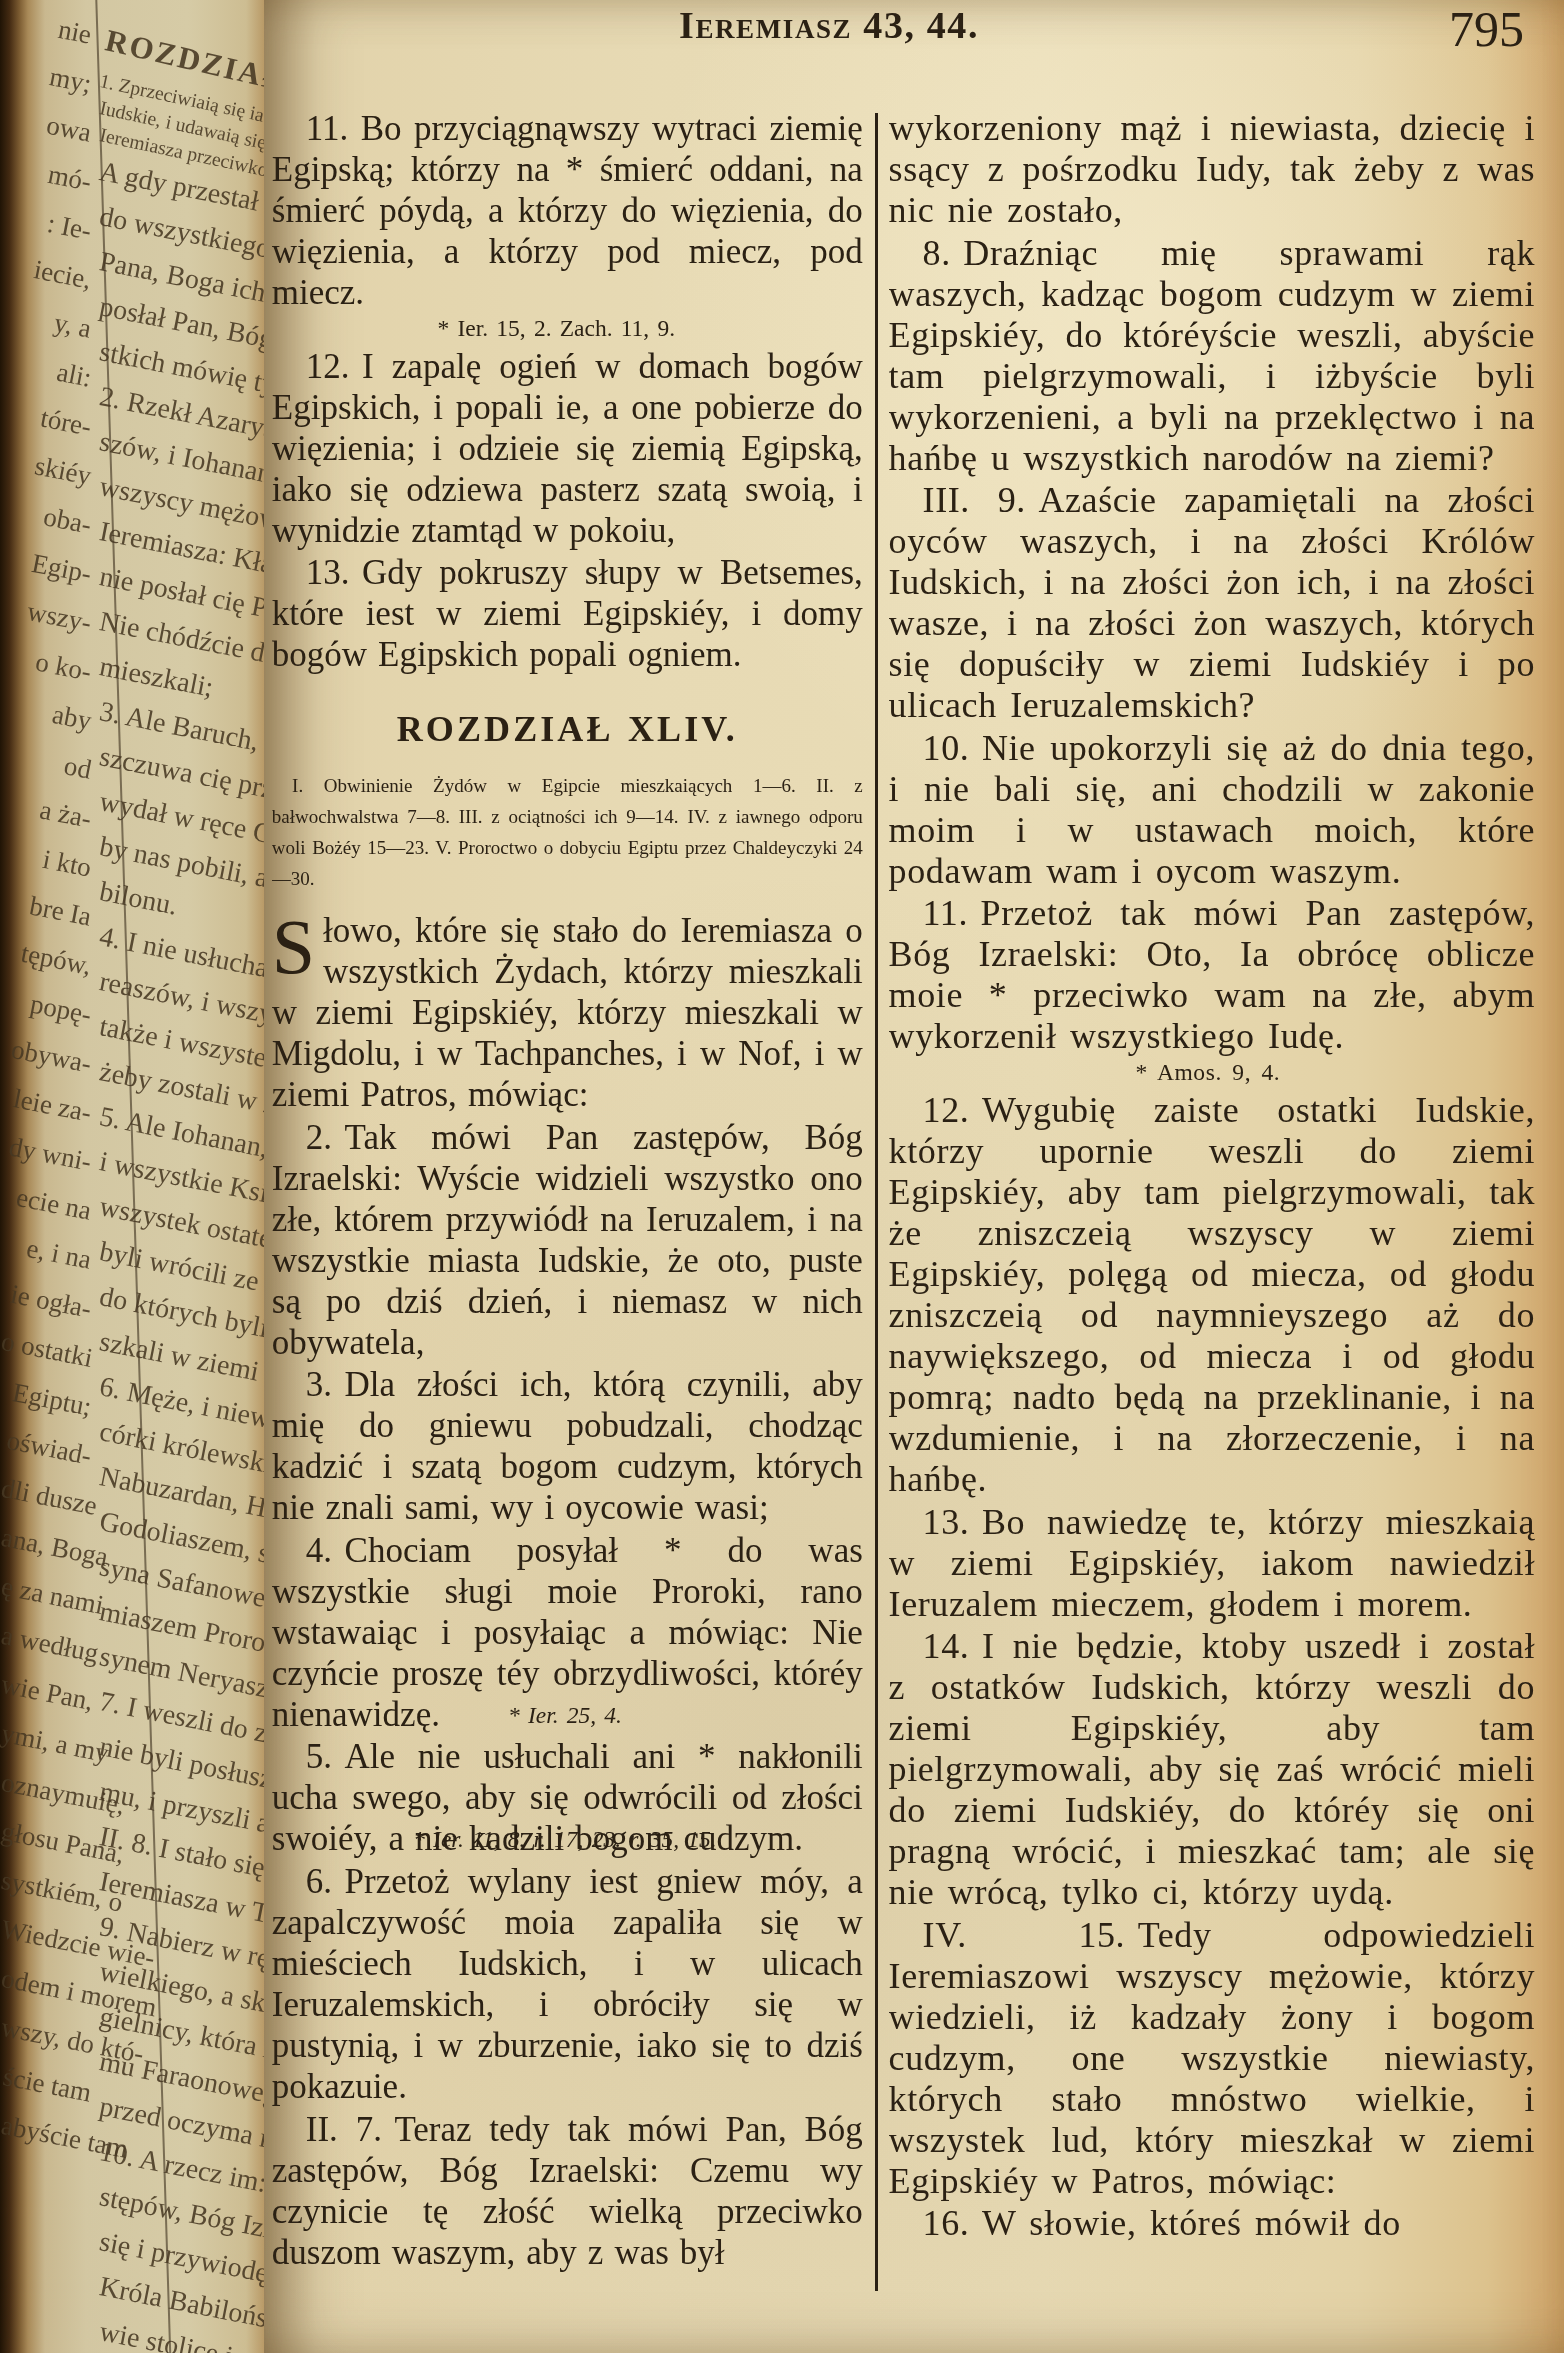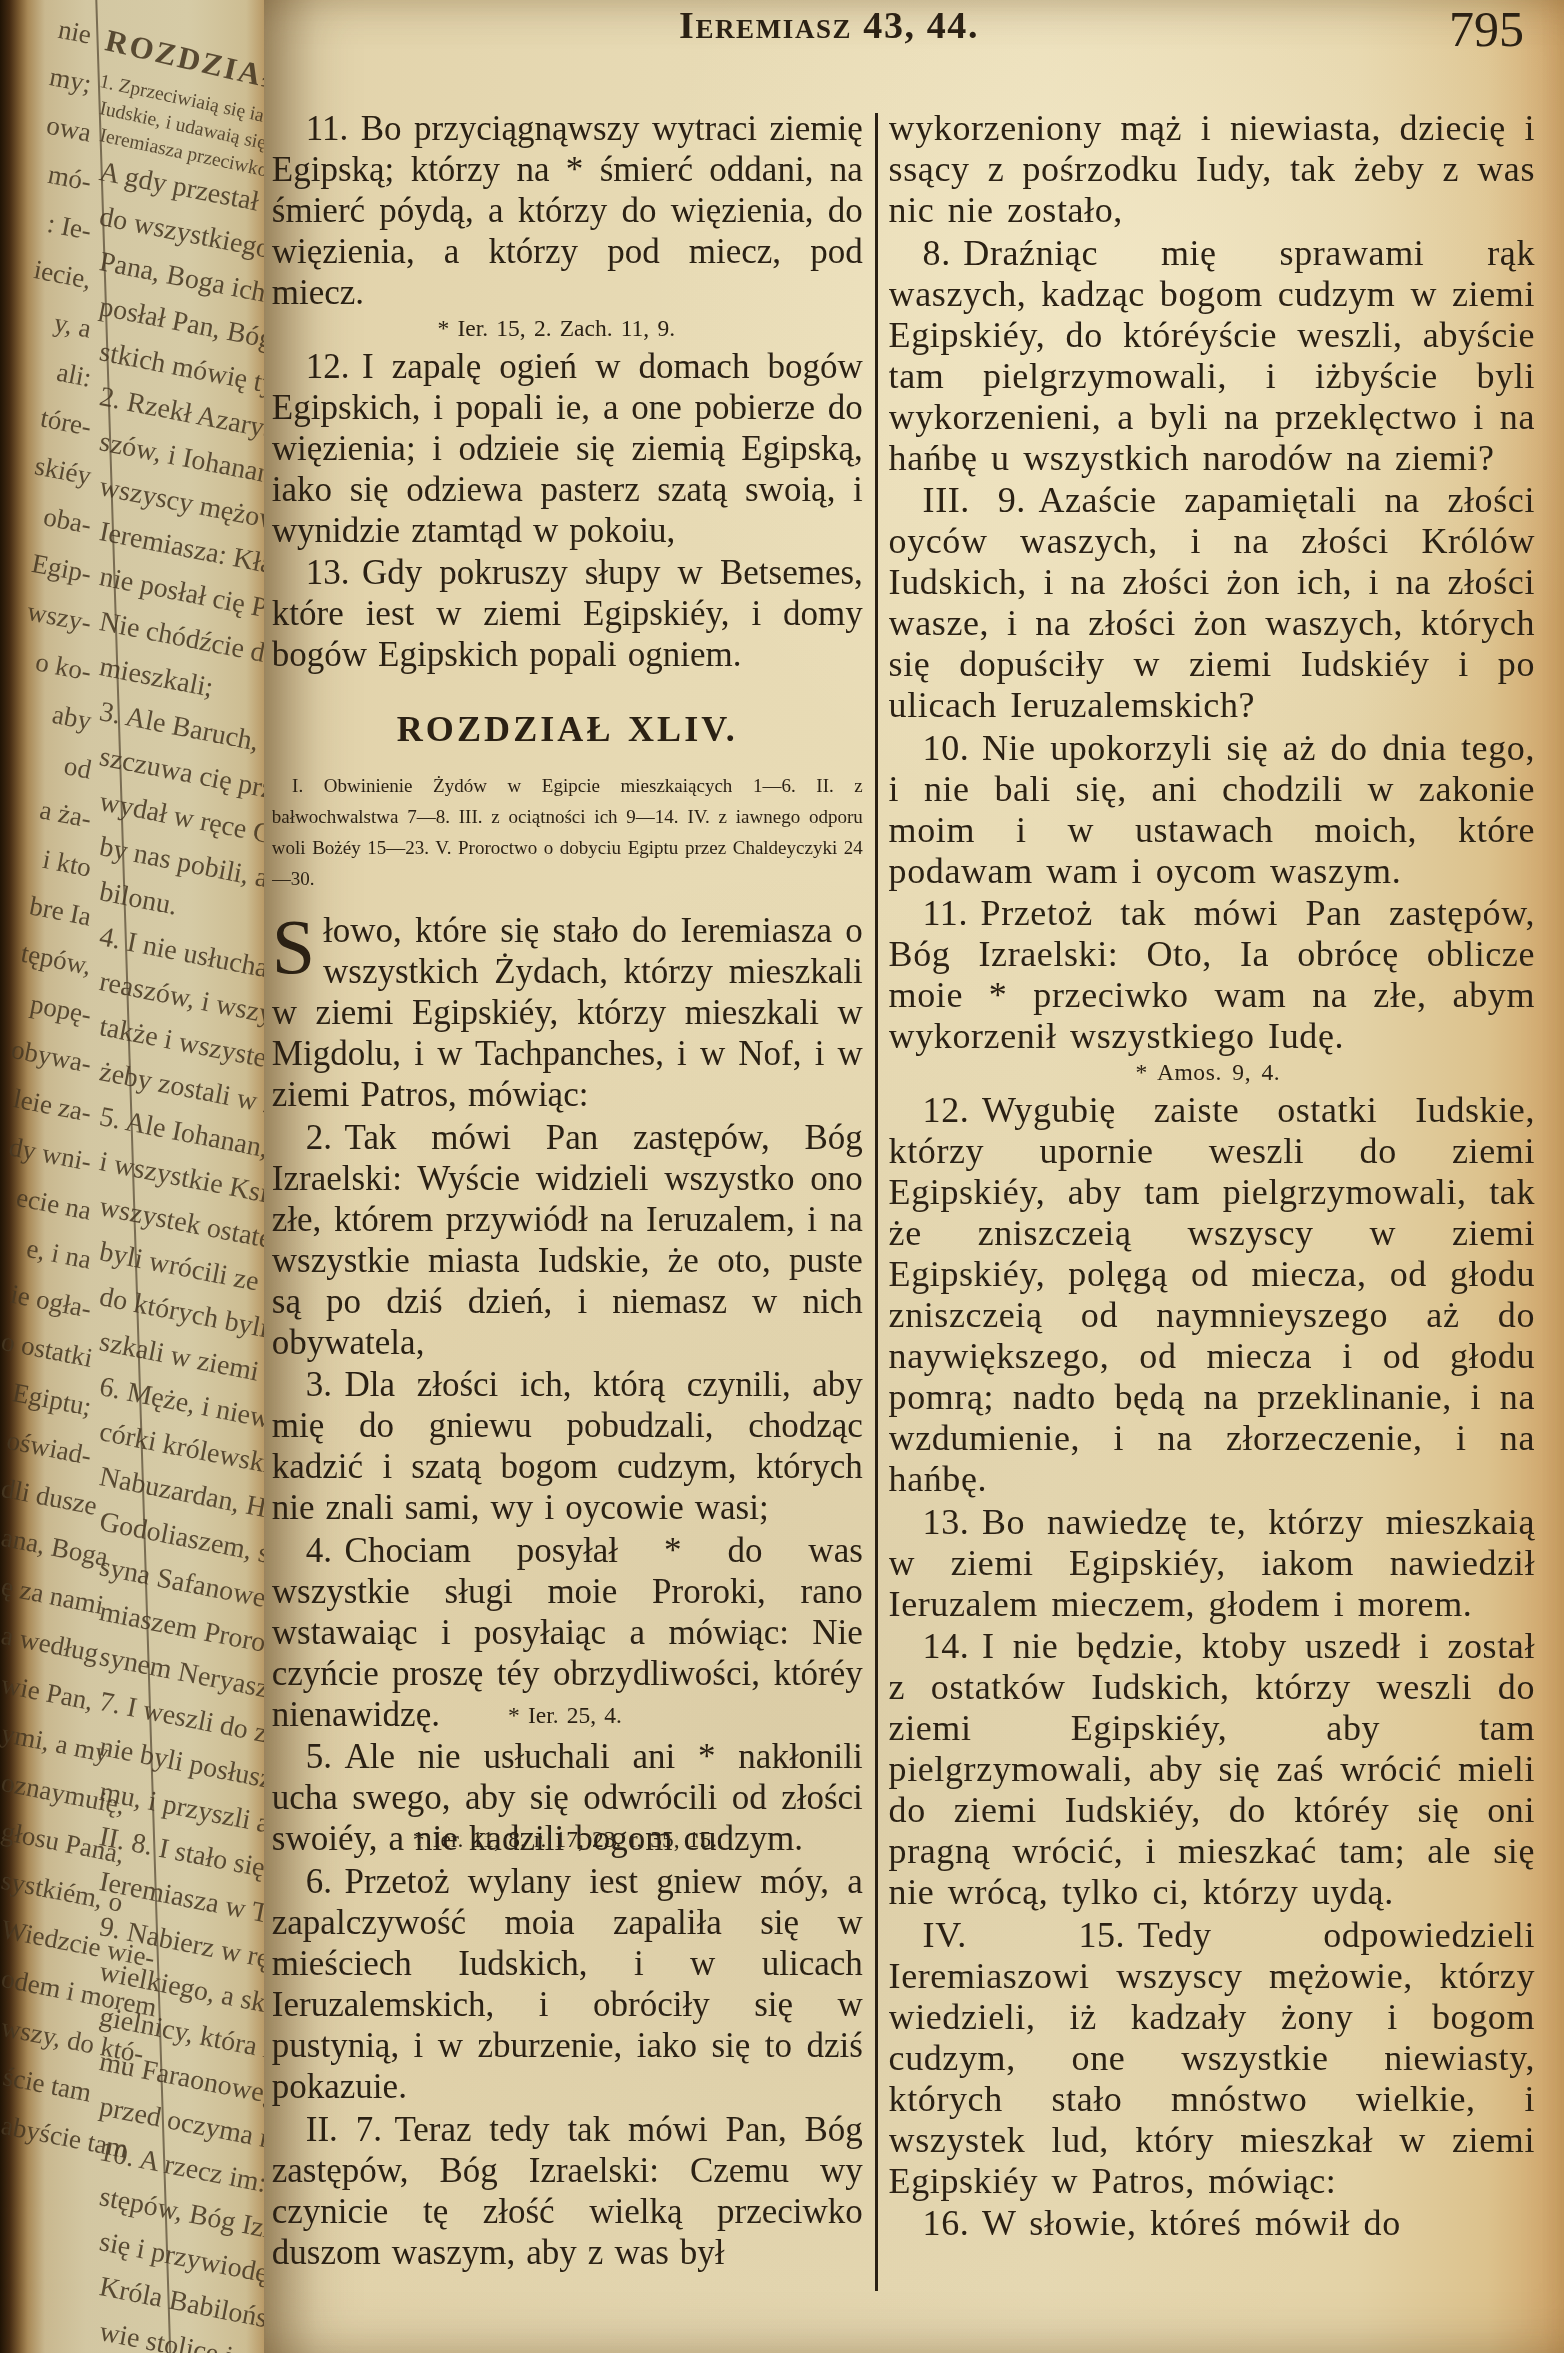--- a/index.html
+++ b/index.html
@@ -51,21 +51,21 @@
   .col{overflow:hidden;}
   .col-left{width:591px;font-size:35px;line-height:41px;word-spacing:2.3px;}
   .col-rule{width:2.3px;background:#2a2014;margin:4.7px 11px 47px 12.5px;}
   .col-right{flex:1;font-size:36px;line-height:41px;letter-spacing:0.6px;word-spacing:3.9px;}
   .verse-block{margin:0 0 1.6px;}
   .verse-text{margin:0;text-align:justify;text-indent:34px;}
   .verse-text.no-indent{text-indent:0;}
   .vnum{padding-right:12.5px;}
   .dropcap{float:left;font-size:78px;line-height:64px;padding:4.7px 7.8px 0 0;}
   .ref-line{text-align:center;font-size:23.5px;line-height:31px;padding-right:22px;}
-  .col-left .ref-line.inline{margin-top:-39px;line-height:39px;padding-right:4.7px;}
+  .col-left .ref-line.inline{margin-top:-39px;line-height:39px;padding-right:4.7px;font-style:italic;}
   .col-right .ref-line{padding-right:7.8px;}
   .chapter-heading{text-align:center;font-size:36px;font-weight:bold;letter-spacing:3.1px;margin:34px 0 20.3px;}
   .chapter-summary{font-size:19px;line-height:31px;text-align:justify;text-indent:20.3px;margin:0 0 15.6px;word-spacing:0.8px;}
 </style>
 </head>
 <body>
 
 <div class="photo">
 
   <div class="gutter">

